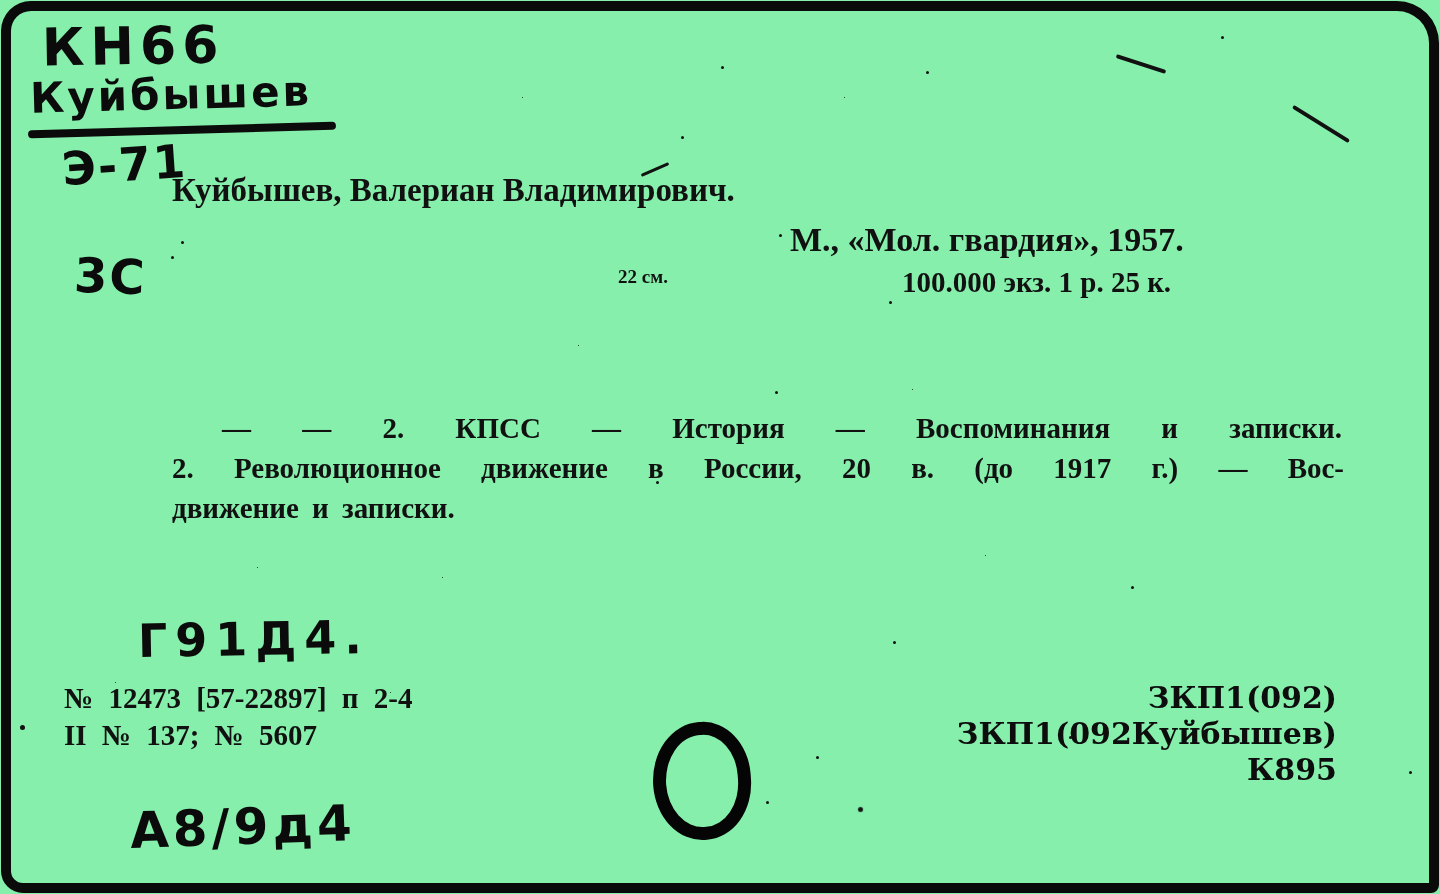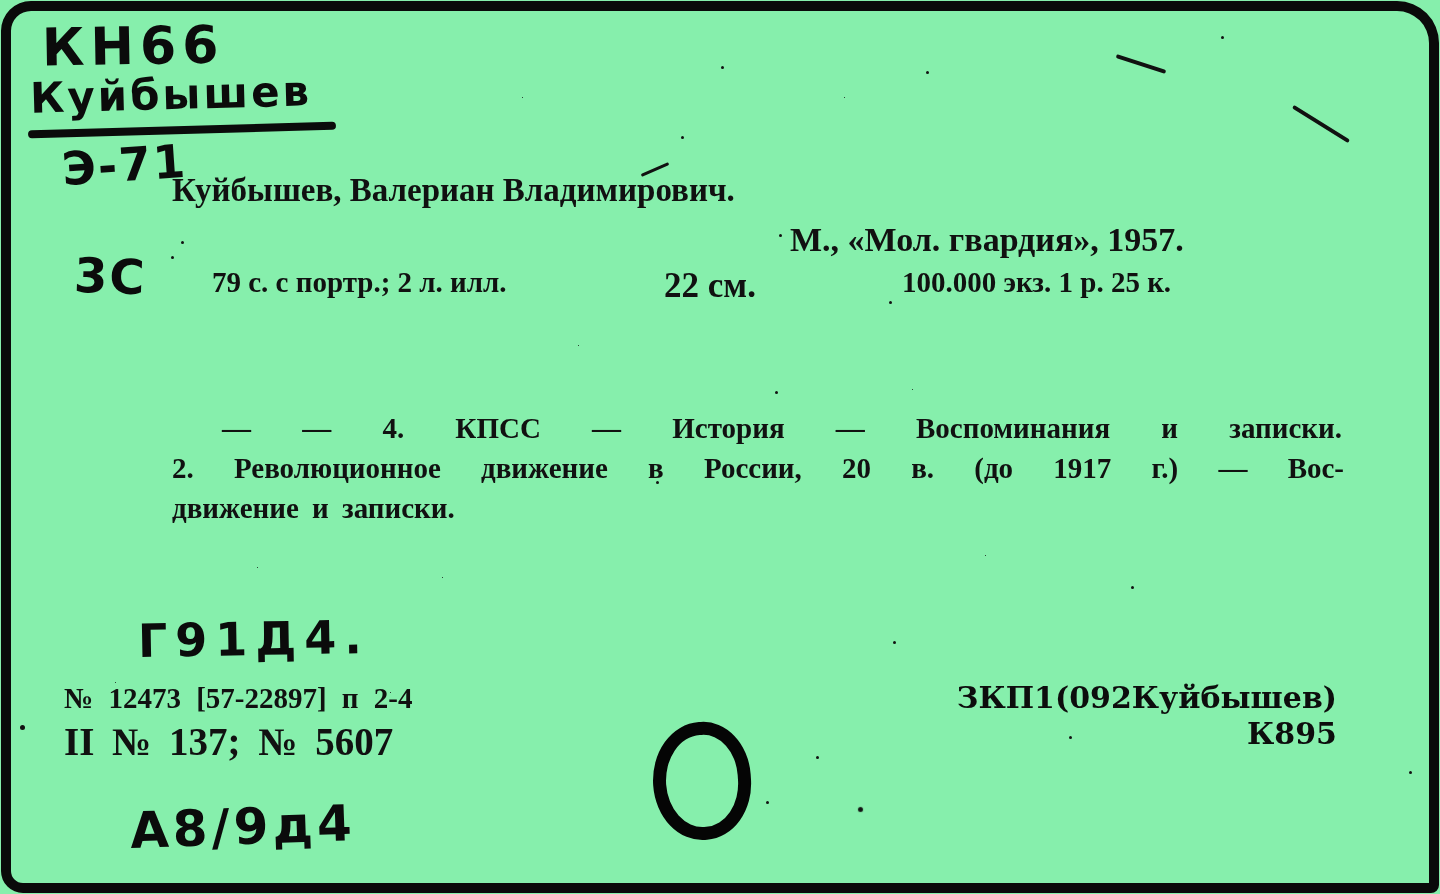--- a/index.html
+++ b/index.html
@@ -19,31 +19,31 @@
                 background:#0b0b0b;transform:rotate(-1.6deg);border-radius:4px;}
   .hw-e71{left:62px;top:138px;font-size:46px;letter-spacing:2px;transform:rotate(-4deg);}
   .hw-3c{left:74px;top:248px;font-size:48px;letter-spacing:2px;transform:rotate(2deg);}
   .hw-g91{left:138px;top:612px;font-size:46px;letter-spacing:8px;transform:rotate(-1deg);}
   .hw-a89{left:130px;top:798px;font-size:50px;letter-spacing:4px;transform:rotate(-2deg);}
   
   .heading{left:172px;top:172px;font-size:33px;}
   .title{left:212px;top:221px;font-size:34px;}
   .imprint{left:790px;top:221px;font-size:34px;}
   .collation{left:212px;top:266px;font-size:29px;}
-  .size{left:618px;top:266px;font-size:35px;margin-left:46px;}
+  .size{left:618px;top:266px;font-size:19px;}
   .runprice{left:866px;top:266px;font-size:29px;margin-left:36px;}
   
   .subj1{left:222px;top:412px;width:1120px;font-size:29px;white-space:normal;
          text-align:justify;text-align-last:justify;}
   .subj2{left:172px;top:452px;width:1172px;font-size:29px;white-space:normal;
          text-align:justify;text-align-last:justify;}
   .subj3{left:172px;top:492px;font-size:29px;word-spacing:6px;}
   
   .reg1{left:64px;top:682px;font-size:29px;word-spacing:8px;}
-  .reg2{left:64px;top:719px;font-size:39px;word-spacing:8px;}
+  .reg2{left:64px;top:719px;font-size:29px;word-spacing:8px;}
   .reg3{left:64px;top:755px;font-size:29px;word-spacing:6px;}
   
   .cls{position:absolute;right:103px;top:680px;text-align:right;font-weight:700;
        font-size:30px;line-height:36px;font-family:"DejaVu Serif", serif;}
   .cls div{white-space:nowrap;}
   
   .circle{position:absolute;left:653px;top:722px;width:72px;height:92px;
           border:13px solid #050505;border-radius:52% 48% 50% 50%;
           transform:rotate(-4deg);}
   
@@ -77,32 +77,32 @@
   <div class="txt hand hw-top">КН66</div>
   <div class="txt hand hw-surname">Куйбышев</div>
   <div class="hw-underline"></div>
   <div class="txt hand hw-e71">Э-71</div>
   <div class="txt hand hw-3c">3С</div>
   <div class="txt hand hw-g91">Г91Д4.</div>
   <div class="txt hand hw-a89">А8/9д4</div>
 
   <div class="txt printed heading">Куйбышев, Валериан Владимирович.</div>
   <div class="txt printed imprint">М., «Мол. гвардия», 1957.</div>
-  <div class="txt printed collation">79 с. с портр.; 2 л. илл.</div>
   <div class="txt printed size">22 см.</div>
   <div class="txt printed runprice">100.000 экз. 1 р. 25 к.</div>
 
-  <div class="txt printed subj1">— — 4. КПСС — История — Воспоминания и записки.</div>
+  <div class="txt printed subj1">— — 2. КПСС — История — Воспоминания и записки.</div>
   <div class="txt printed subj2">2. Революционное движение в России, 20 в. (до 1917 г.) — Вос-</div>
   <div class="txt printed subj3">движение и записки.</div>
 
   <div class="txt printed reg1">№ 12473 [57-22897] п 2-4</div>
   <div class="txt printed reg2">II № 137; № 5607</div>
 
   <div class="cls">
+    <div>ЗКП1(092)</div>
     <div>ЗКП1(092Куйбышев)</div>
     <div>К895</div>
   </div>
 
   <div class="circle"></div>
 
   <div class="speck"></div>
   <div class="scratch s1"></div>
   <div class="scratch s2"></div>
   <div class="scratch s3"></div>

